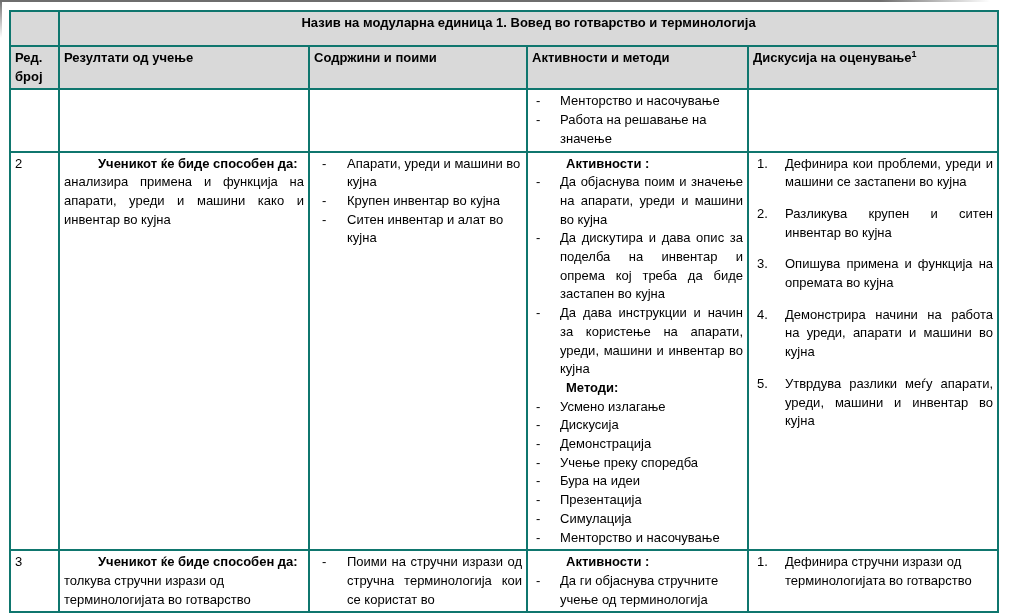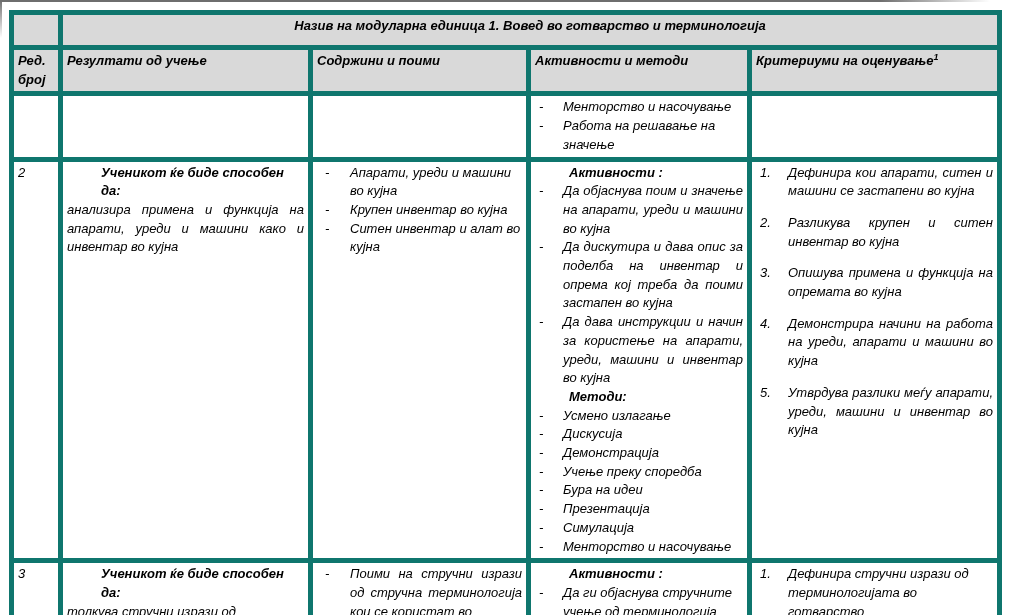--- a/index.html
+++ b/index.html
@@ -29,25 +29,24 @@
   table.module-table {
     position: absolute;
     left: 9px; top: 10px;
     width: 988px;
     border-collapse: collapse;
     table-layout: fixed;
     font-size: 13px;
     line-height: 18.7px;
   }
   .module-table td {
-    border: 5px solid #0f766e;
+    border: 2px solid #0f766e;
     vertical-align: top;
     padding: 2px 4px;
     overflow: hidden;
-    font-style: italic;
   }
   .hd { background: #d9d9d9; }
   .title-cell {
     text-align: center;
     font-weight: bold;
     padding-top: 4px;
   }
   .colhead {
     font-weight: bold;
     padding: 4px 5px 2px 5px;
@@ -96,21 +95,21 @@
         <tr style="height:35px">
       <td class="hd"></td>
       <td class="hd title-cell" colspan="4">Назив на модуларна единица 1. Вовед во готварство и терминологија</td>
     </tr>
 
     <tr style="height:43px">
       <td class="hd colhead">Ред. број</td>
       <td class="hd colhead">Резултати од учење</td>
       <td class="hd colhead">Содржини и поими</td>
       <td class="hd colhead">Активности и методи</td>
-      <td class="hd colhead"><span>Критериуми на оценување</span><sup>1</sup></td>
+      <td class="hd colhead"><span>Дискусија на оценување</span><sup>1</sup></td>
     </tr>
 
     <tr style="height:60px">
       <td></td>
       <td></td>
       <td></td>
       <td class="c4">
         <div class="ditem">Менторство и насочување</div>
         <div class="ditem">Работа на решавање на значење</div>
       </td>
@@ -124,34 +123,34 @@
         <div class="jtext">анализира примена и функција на апарати, уреди и машини како и инвентар во кујна</div>
       </td>
       <td class="c3">
         <div class="ditem">Апарати, уреди и машини во кујна</div>
         <div class="ditem">Крупен инвентар во кујна</div>
         <div class="ditem">Ситен инвентар и алат во кујна</div>
       </td>
       <td class="c4">
         <div class="bold">Активности :</div>
         <div class="ditem jtext">Да објаснува поим и значење на апарати, уреди и машини во кујна</div>
-        <div class="ditem jtext">Да дискутира и дава опис за поделба на инвентар и опрема кој треба да поими застапен во кујна</div>
+        <div class="ditem jtext">Да дискутира и дава опис за поделба на инвентар и опрема кој треба да биде застапен во кујна</div>
         <div class="ditem jtext">Да дава инструкции и начин за користење на апарати, уреди, машини и инвентар во кујна</div>
         <div class="bold">Методи:</div>
         <div class="ditem">Усмено излагање</div>
         <div class="ditem">Дискусија</div>
         <div class="ditem">Демонстрација</div>
         <div class="ditem">Учење преку споредба</div>
         <div class="ditem">Бура на идеи</div>
         <div class="ditem">Презентација</div>
         <div class="ditem">Симулација</div>
         <div class="ditem">Менторство и насочување</div>
       </td>
       <td class="nlist">
-        <div class="nitem jtext">Дефинира кои апарати, ситен и машини се застапени во кујна</div>
+        <div class="nitem jtext">Дефинира кои проблеми, уреди и машини се застапени во кујна</div>
         <div class="nitem jtext">Разликува крупен и ситен инвентар во кујна</div>
         <div class="nitem jtext">Опишува примена и функција на опремата во кујна</div>
         <div class="nitem jtext">Демонстрира начини на работа на уреди, апарати и машини во кујна</div>
         <div class="nitem jtext">Утврдува разлики меѓу апарати, уреди, машини и инвентар во кујна</div>
       </td>
     </tr>
 
     <tr style="height:56px">
       <td class="num-cell">3</td>
       <td>

